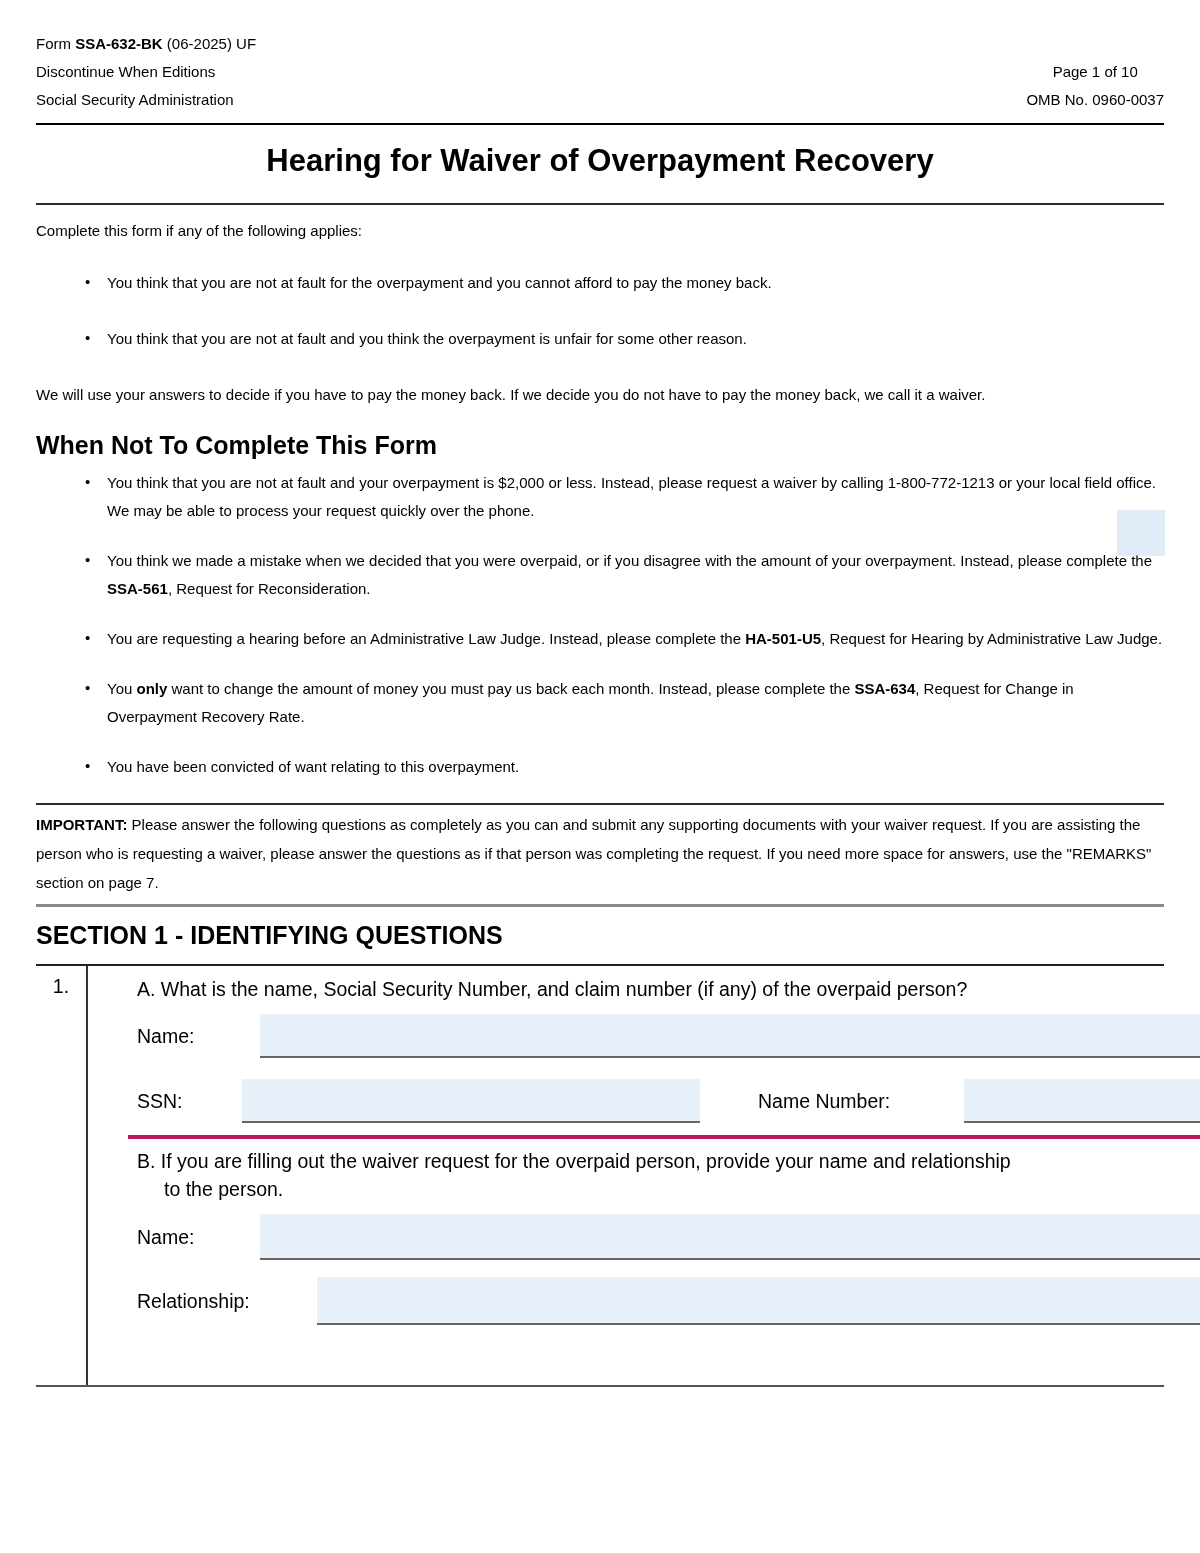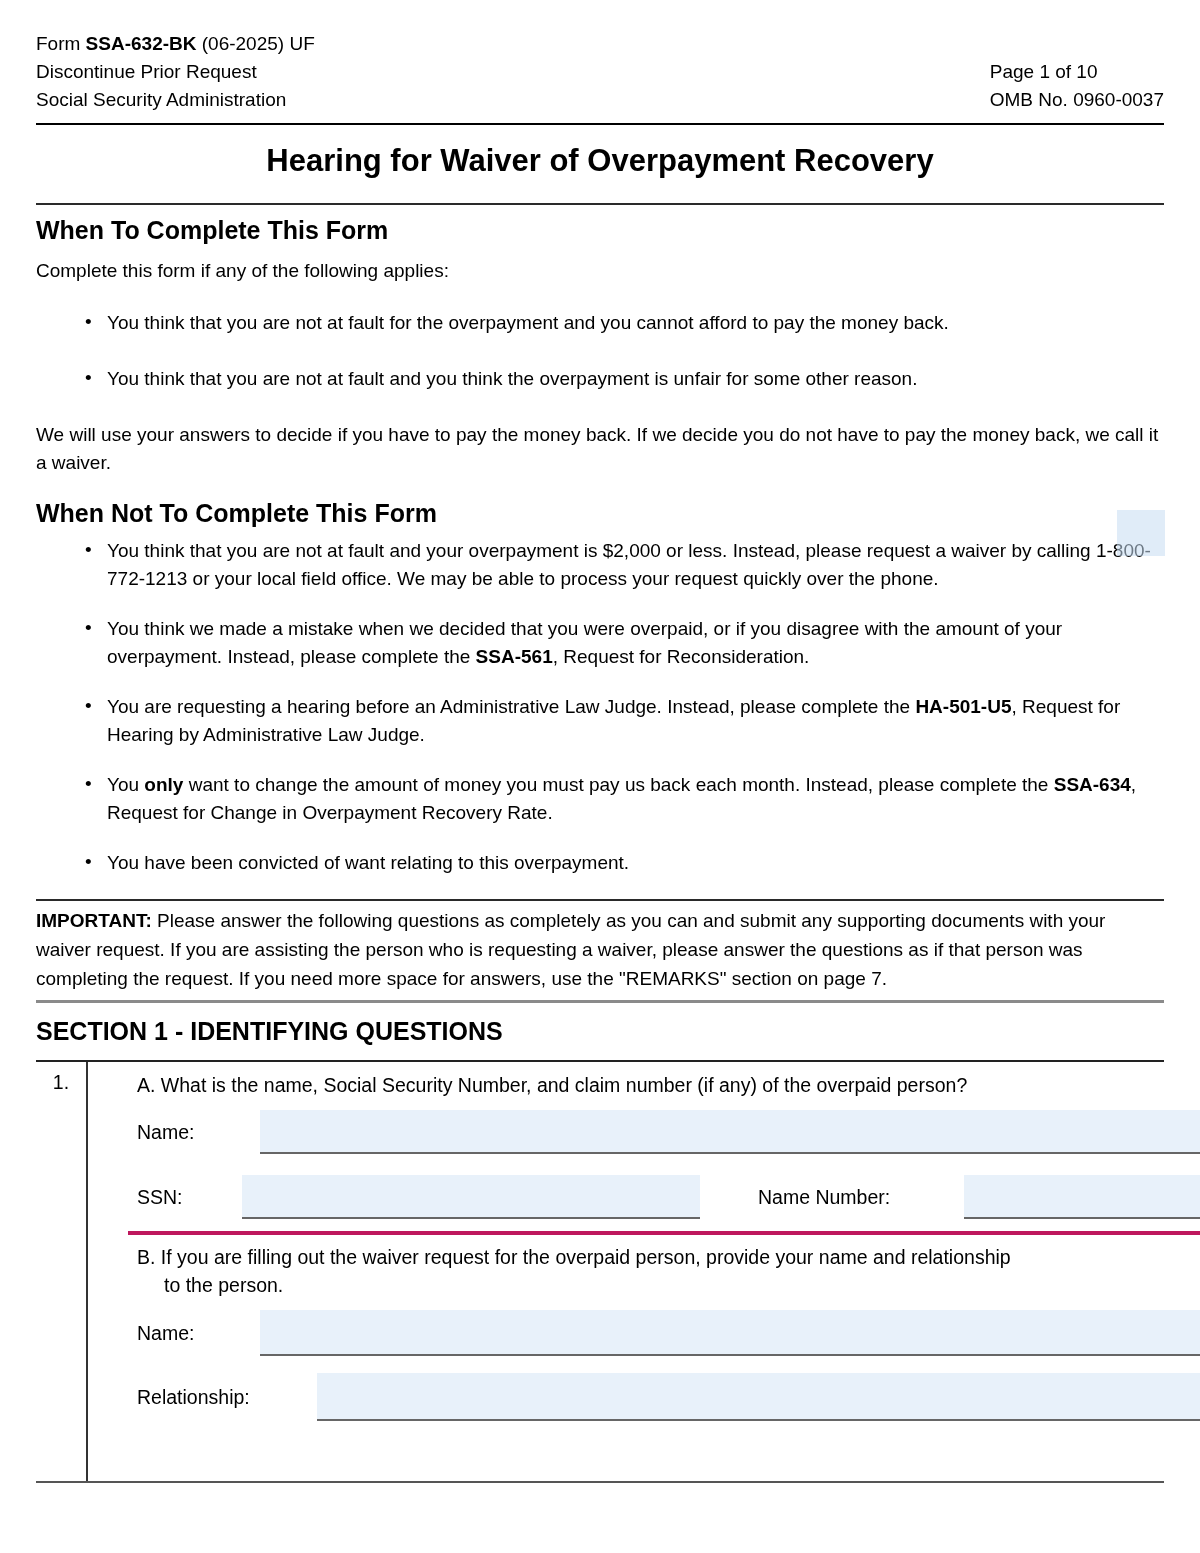--- a/index.html
+++ b/index.html
@@ -8,29 +8,29 @@
     width: 1200px; height: 1553px;
     position: relative;
     font-family: "Liberation Sans", "DejaVu Sans", sans-serif;
     color: #000;
     overflow: hidden;
   }
   .content { padding: 30px 36px 0 36px; }
 
   
   .hdr { display: flex; justify-content: space-between; font-size: 19px; line-height: 26px; }
-  .hdr-right { text-align: left; align-self: flex-end; }
+  .hdr-right { text-align: center; align-self: flex-end; }
   .rule-heavy { border-top: 2px solid #000; margin-top: 9px; }
   .rule-thin  { border-top: 2px solid #2a2a2a; }
   .rule-gray  { border-top: 3px solid #8a8a8a; }
 
   h1.title { font-size: 31px; font-weight: bold; text-align: center; margin: 17px 0 23px 0; line-height: 38px; }
   h2.h     { font-size: 25px; font-weight: bold; line-height: 30px; margin-top: 10px; }
   h2.h2b   { margin-top: 21px; }
-  .body-t  { font-size: 19px; line-height: 28px; }
+  .body-t  { font-size: 15px; line-height: 28px; }
 
   p.intro { margin-top: 12px; }
   ul.blist { list-style: none; }
   ul.blist li { position: relative; padding-left: 71px; }
   ul.blist .blt { position: absolute; left: 49px; top: -1px; }
   ul.wt { margin-top: 24px; }
   ul.wt li { margin-bottom: 28px; }
   p.outro { margin-top: 24px; }
   ul.wn { margin-top: 9px; }
   ul.wn li { margin-bottom: 22px; }
@@ -79,34 +79,33 @@
   b { font-weight: bold; }
 </style>
 </head>
 <body>
 
 <div class="content">
 
   <div class="hdr">
     <div class="hdr-left body-t">
       <div><span>Form </span><b>SSA-632-BK</b><span> (06-2025) UF</span></div>
-      <div>Discontinue Prior Request</div>
+      <div>Discontinue When Editions</div>
       <div>Social Security Administration</div>
     </div>
     <div class="hdr-right body-t">
       <div>Page 1 of 10</div>
       <div>OMB No. 0960-0037</div>
     </div>
   </div>
   <div class="rule-heavy"></div>
 
   <h1 class="title">Hearing for Waiver of Overpayment Recovery</h1>
   <div class="rule-thin"></div>
 
-  <h2 class="h">When To Complete This Form</h2>
   <p class="intro body-t">Complete this form if any of the following applies:</p>
   <ul class="blist wt body-t">
     <li><span class="blt">•</span><span class="btext">You think that you are not at fault for the overpayment and you cannot afford to pay the money back.</span></li>
     <li><span class="blt">•</span><span class="btext">You think that you are not at fault and you think the overpayment is unfair for some other reason.</span></li>
   </ul>
   <p class="outro body-t">We will use your answers to decide if you have to pay the money back. If we decide you do not have to pay the money back, we call it a waiver.</p>
 
   <h2 class="h h2b">When Not To Complete This Form</h2>
   <ul class="blist wn body-t">
     <li><span class="blt">•</span><span class="btext"><span>You think that you are not at fault and your overpayment is $2,000 or less. Instead, please request a waiver by calling 1-800-772-1213 or your local field office. We may be able to process your request quickly over the phone.</span></span></li>

